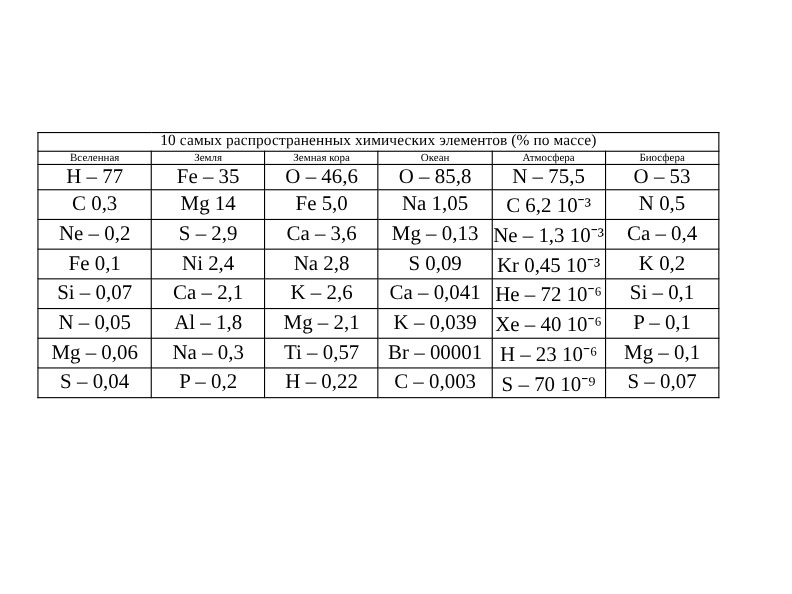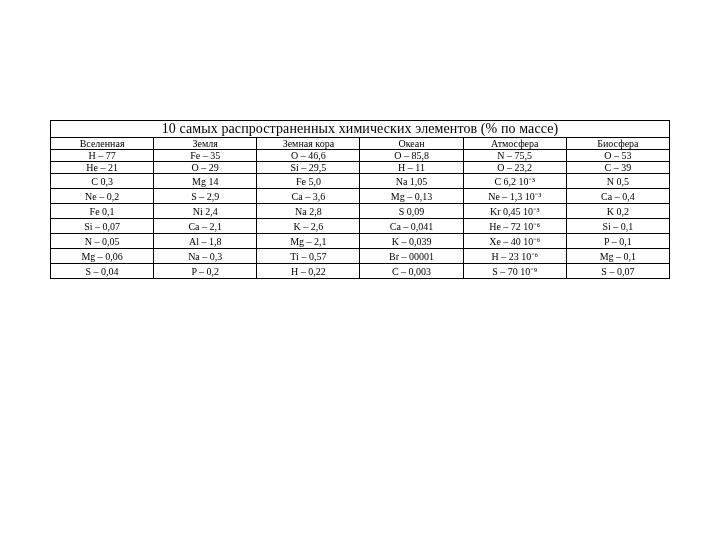--- a/index.html
+++ b/index.html
@@ -15,21 +15,21 @@
     overflow: hidden;
   }
   .slide {
     position: relative;
     width: 720px;
     height: 540px;
     background: #ffffff;
   }
   .table-wrap {
     position: absolute;
-    left: 50px;
+    left: 34px;
     top: 120px;
     width: 620px;
   }
   table.elements {
     border-collapse: collapse;
     width: 620px;
     table-layout: fixed;
     font-family: "Liberation Serif", serif;
   }
   table.elements td, table.elements th {
@@ -44,21 +44,21 @@
     padding: 4px 6px 5px 6px;
     text-align: center;
     letter-spacing: 0.1px;
   }
   .head-row td {
     font-size: 10px;
     padding: 3px 2px 4px 2px;
     font-weight: normal;
   }
   .data-row td {
-    font-size: 10px;
+    font-size: 19px;
     padding: 2px 2px 2px 2px;
     white-space: nowrap;
   }
 </style>
 </head>
 <body>
 
 <div class="slide">
   <div class="table-wrap">
     <table class="elements">
@@ -74,28 +74,20 @@
           <td>Атмосфера</td>
           <td>Биосфера</td>
         </tr>
         <tr class="data-row">
           <td>H – 77</td>
           <td>Fe – 35</td>
           <td>O – 46,6</td>
           <td>O – 85,8</td>
           <td>N – 75,5</td>
           <td>O – 53</td>
-        </tr>
-        <tr class="data-row">
-          <td>He – 21</td>
-          <td>O – 29</td>
-          <td>Si – 29,5</td>
-          <td>H – 11</td>
-          <td>O – 23,2</td>
-          <td>C – 39</td>
         </tr>
         <tr class="data-row">
           <td>C  0,3</td>
           <td>Mg  14</td>
           <td>Fe  5,0</td>
           <td>Na  1,05</td>
           <td>C  6,2 10⁻³</td>
           <td>N  0,5</td>
         </tr>
         <tr class="data-row">

